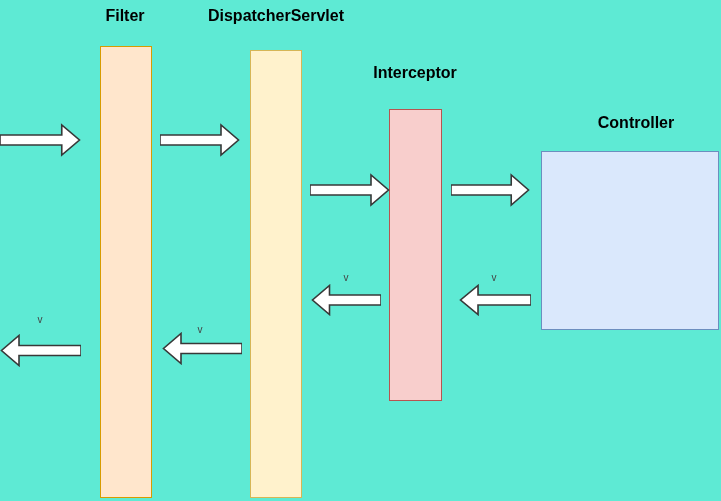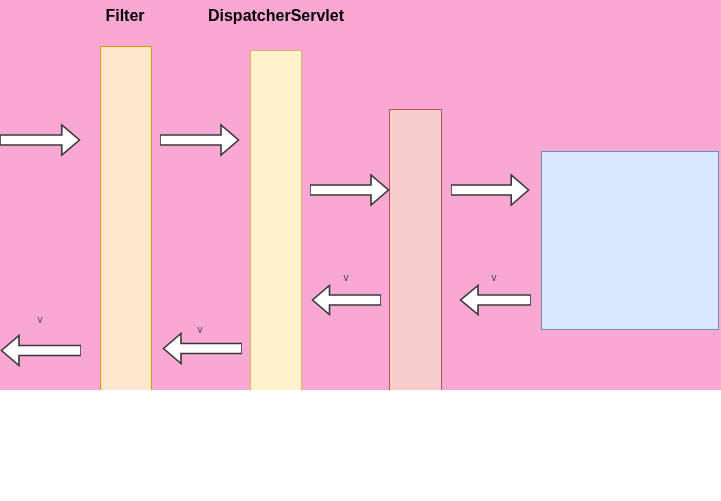--- a/index.html
+++ b/index.html
@@ -1,20 +1,20 @@
 <!DOCTYPE html>
 <html><head>
 <meta charset="utf-8">
 <style>
   html, body { margin: 0; padding: 0; background: #ffffff; }
   .canvas {
     position: relative;
     width: 721px;
-    height: 390px;
-    background: #f9a8d4;
+    height: 501px;
+    background: #5eead4;
     overflow: hidden;
     font-family: "Liberation Sans", sans-serif;
   }
   .lane-label {
     position: absolute;
     transform: translateX(-50%);
     font-size: 16px;
     font-weight: bold;
     color: #000000;
     white-space: nowrap;
@@ -77,20 +77,22 @@
   .vmark.v7 { left: 200px; top: 324px; }
   .vmark.v8 { left: 40px;  top: 314px; }
 </style>
 </head>
 <body>
 
 <div class="canvas">
 
   <div class="lane-label filter">Filter</div>
   <div class="lane-label dispatcher">DispatcherServlet</div>
+  <div class="lane-label interceptor">Interceptor</div>
+  <div class="lane-label controller">Controller</div>
 
   <div class="bar filter"></div>
   <div class="bar dispatcher"></div>
   <div class="bar interceptor"></div>
   <div class="box controller"></div>
 
   <svg class="arrow a1" viewBox="0 0 80 34" preserveAspectRatio="none">
     <polygon points="0,12 61,12 61,2 78.5,17 61,32 61,22 0,22"></polygon>
   </svg>
   <svg class="arrow a2" viewBox="0 0 80 34" preserveAspectRatio="none">

